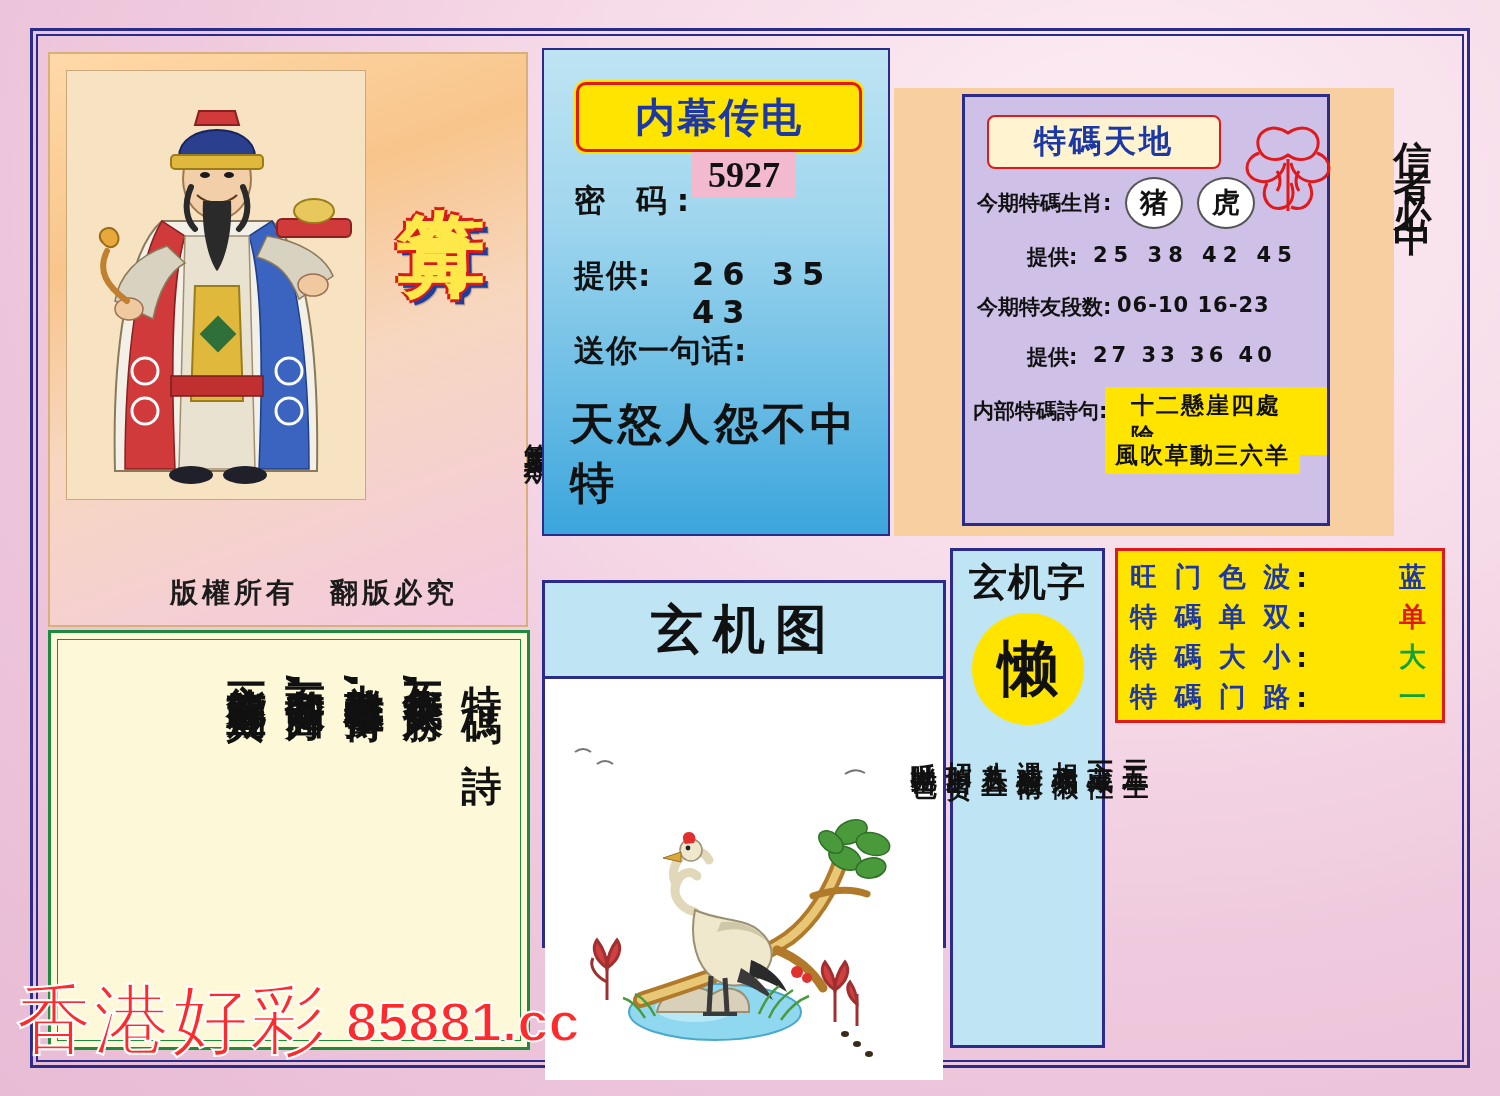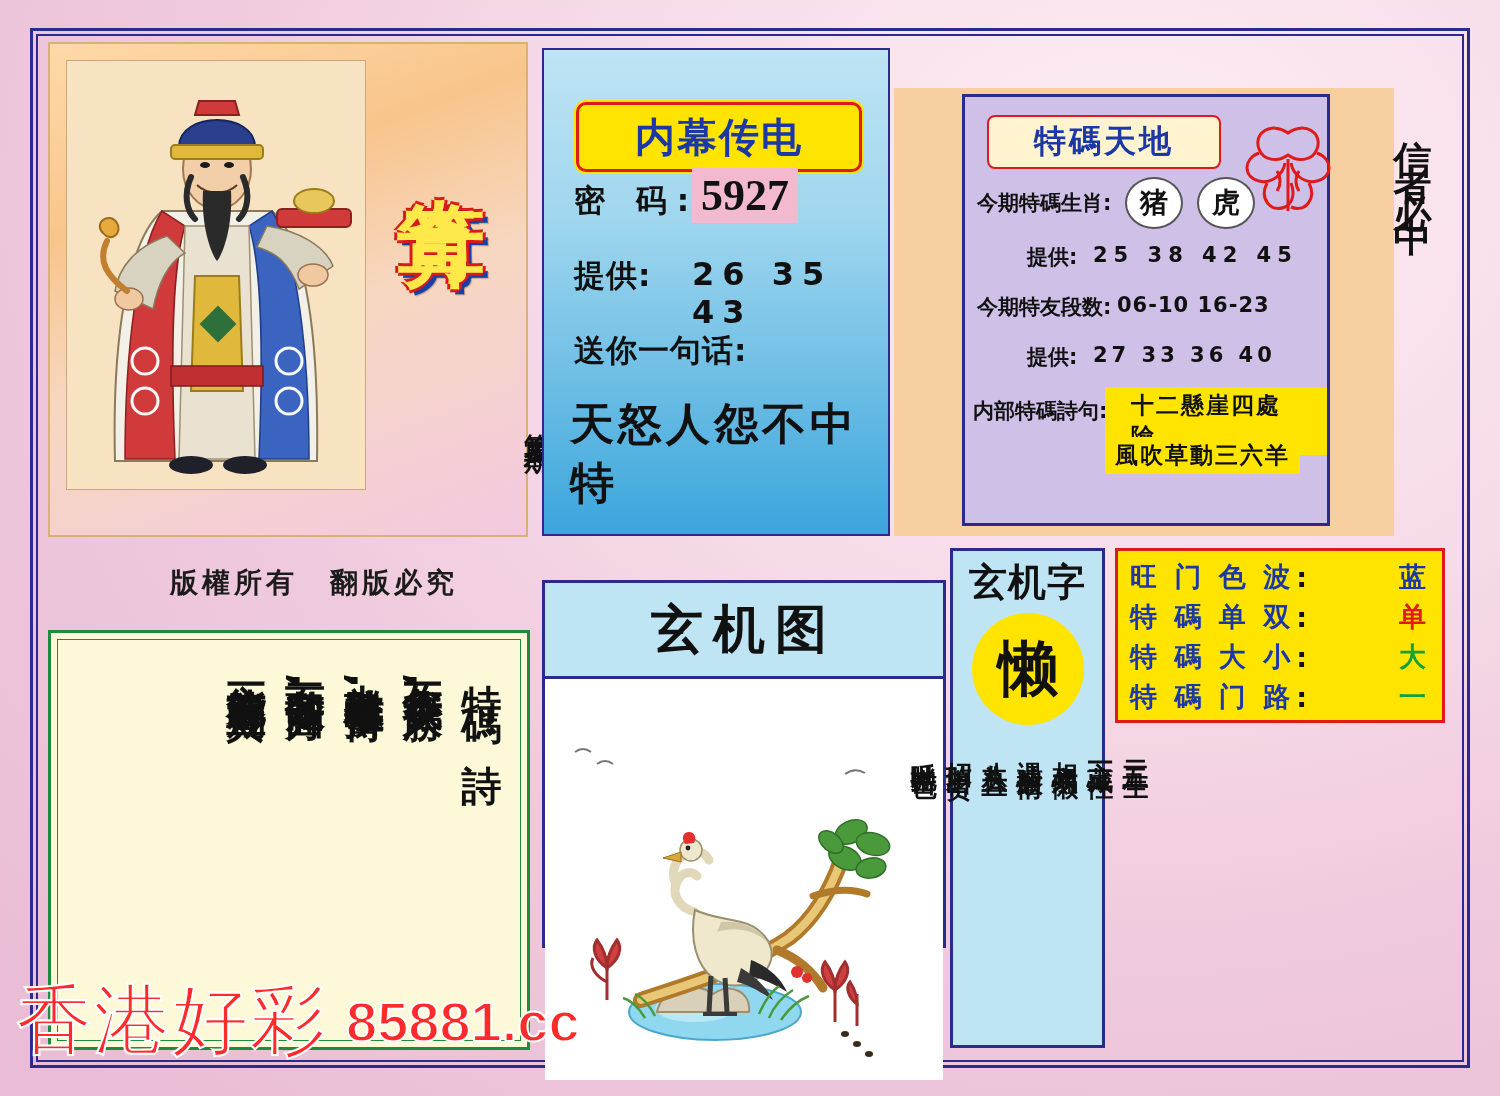--- a/index.html
+++ b/index.html
@@ -21,21 +21,21 @@
     box-sizing:border-box;
   }
   .outer-frame2{
     position:absolute;left:36px;top:34px;width:1428px;height:1028px;
     border:2px solid #2b2b8c;
     box-sizing:border-box;
   }
 
   
   .god-panel{
-    position:absolute;left:48px;top:42px;width:480px;height:495px;
+    position:absolute;left:48px;top:52px;width:480px;height:575px;
     background:linear-gradient(160deg,#ffd9a8 0%,#f8c58c 30%,#f7d7c0 55%,#f3c9e0 100%);
     border:2px solid #d8b07a;
     box-sizing:border-box;
   }
   .god-img{
     position:absolute;left:16px;top:16px;width:300px;height:430px;
     background:linear-gradient(180deg,#f9e6c8 0%,#f7dcb4 40%,#f3cf9e 100%);
     border:1px solid #caa87c;
     box-sizing:border-box;
     overflow:hidden;
@@ -89,28 +89,27 @@
     background:linear-gradient(180deg,#bfe4f3 0%,#9fd6ee 35%,#63b9e3 75%,#3ba5dc 100%);
     border:2px solid #2b2b8c;
     box-sizing:border-box;
   }
   .neimu-title{
     position:absolute;left:32px;top:32px;width:280px;height:64px;
     background:#ffe400;border:3px solid #e01a1a;border-radius:10px;
     display:flex;align-items:center;justify-content:center;
     font-size:40px;font-weight:bold;color:#1b38a6;letter-spacing:2px;
     box-shadow:0 0 0 2px #ffe400;
-    margin-top:20px;
   }
   .neimu-row{position:absolute;color:#111;font-size:31px;font-weight:bold;}
   .mima-label{left:30px;top:130px;letter-spacing:10px;}
   .mima-val{
-    position:absolute;left:148px;top:118px;
-    background:#f3b9cf;padding:2px 9px;
-    font-size:44px;font-weight:bold;color:#111;
+    position:absolute;left:148px;top:102px;
+    background:#f3b9cf;padding:2px 16px;
+    font-size:36px;font-weight:bold;color:#111;
     font-family:"Liberation Serif",serif;
   }
   .tigong{left:30px;top:205px;letter-spacing:1px;}
   .tigong-val{left:148px;top:205px;letter-spacing:8px;font-size:32px;}
   .songni{left:30px;top:280px;letter-spacing:1px;}
   .phrase{
     position:absolute;left:26px;top:345px;
     font-size:44px;font-weight:bold;color:#111;letter-spacing:4px;
   }
 

